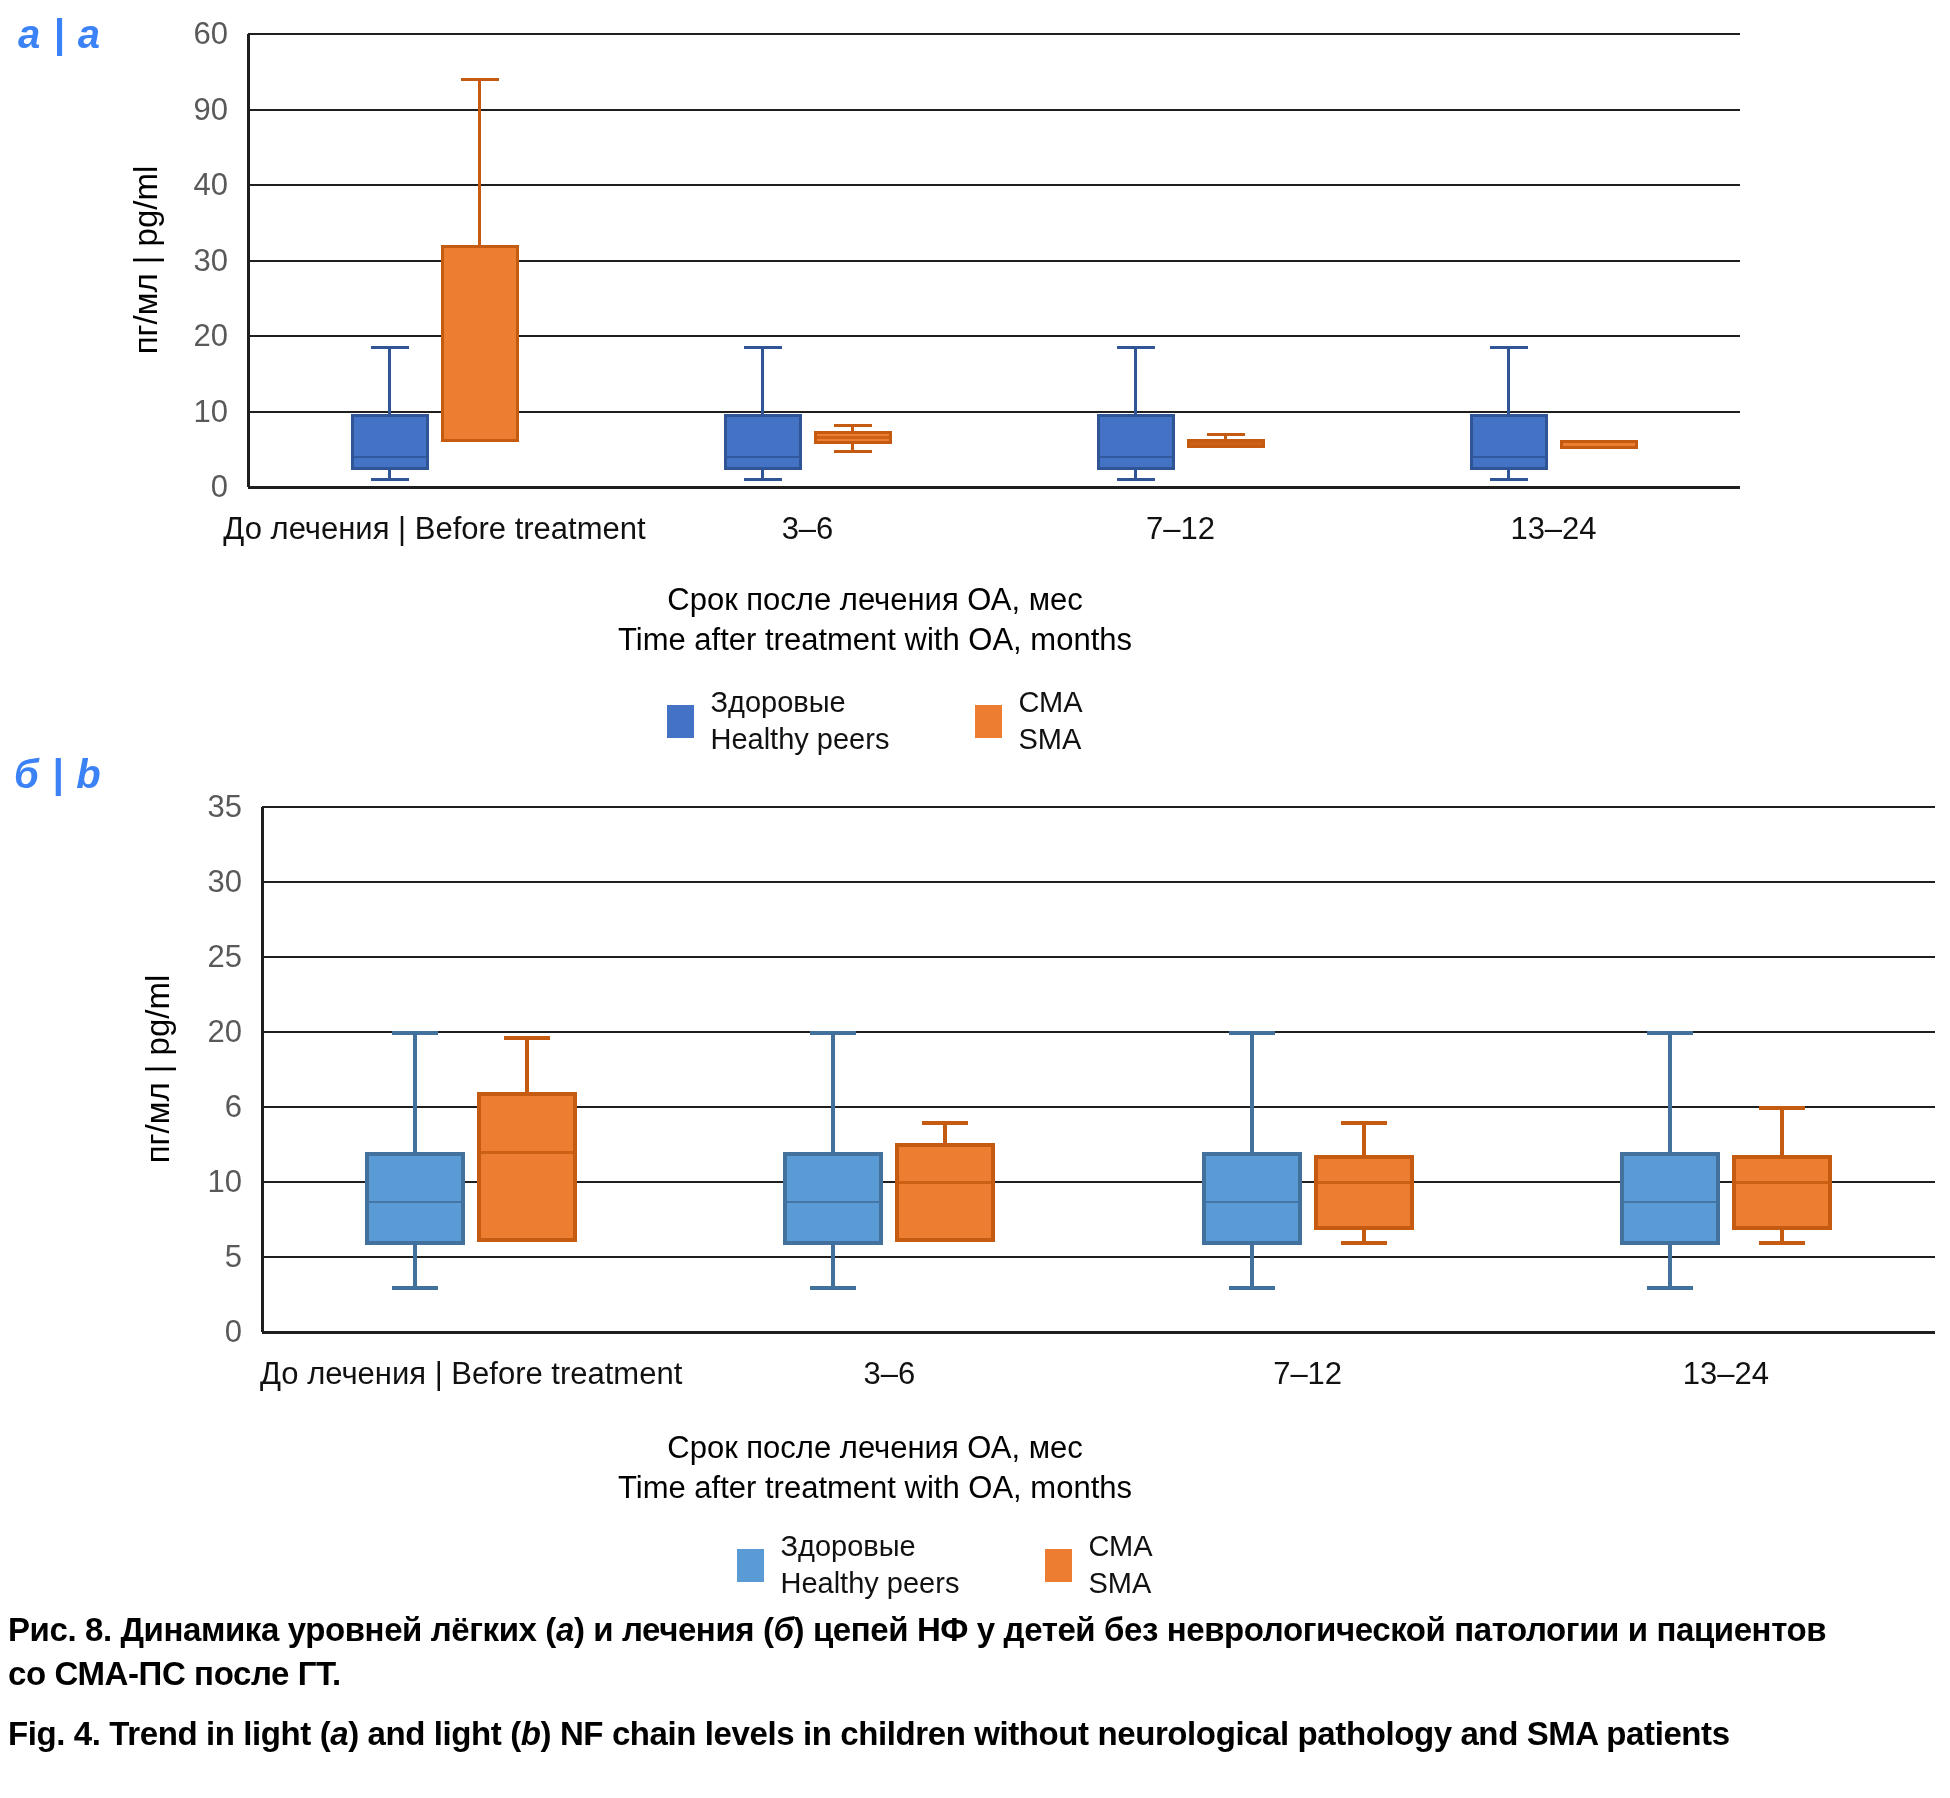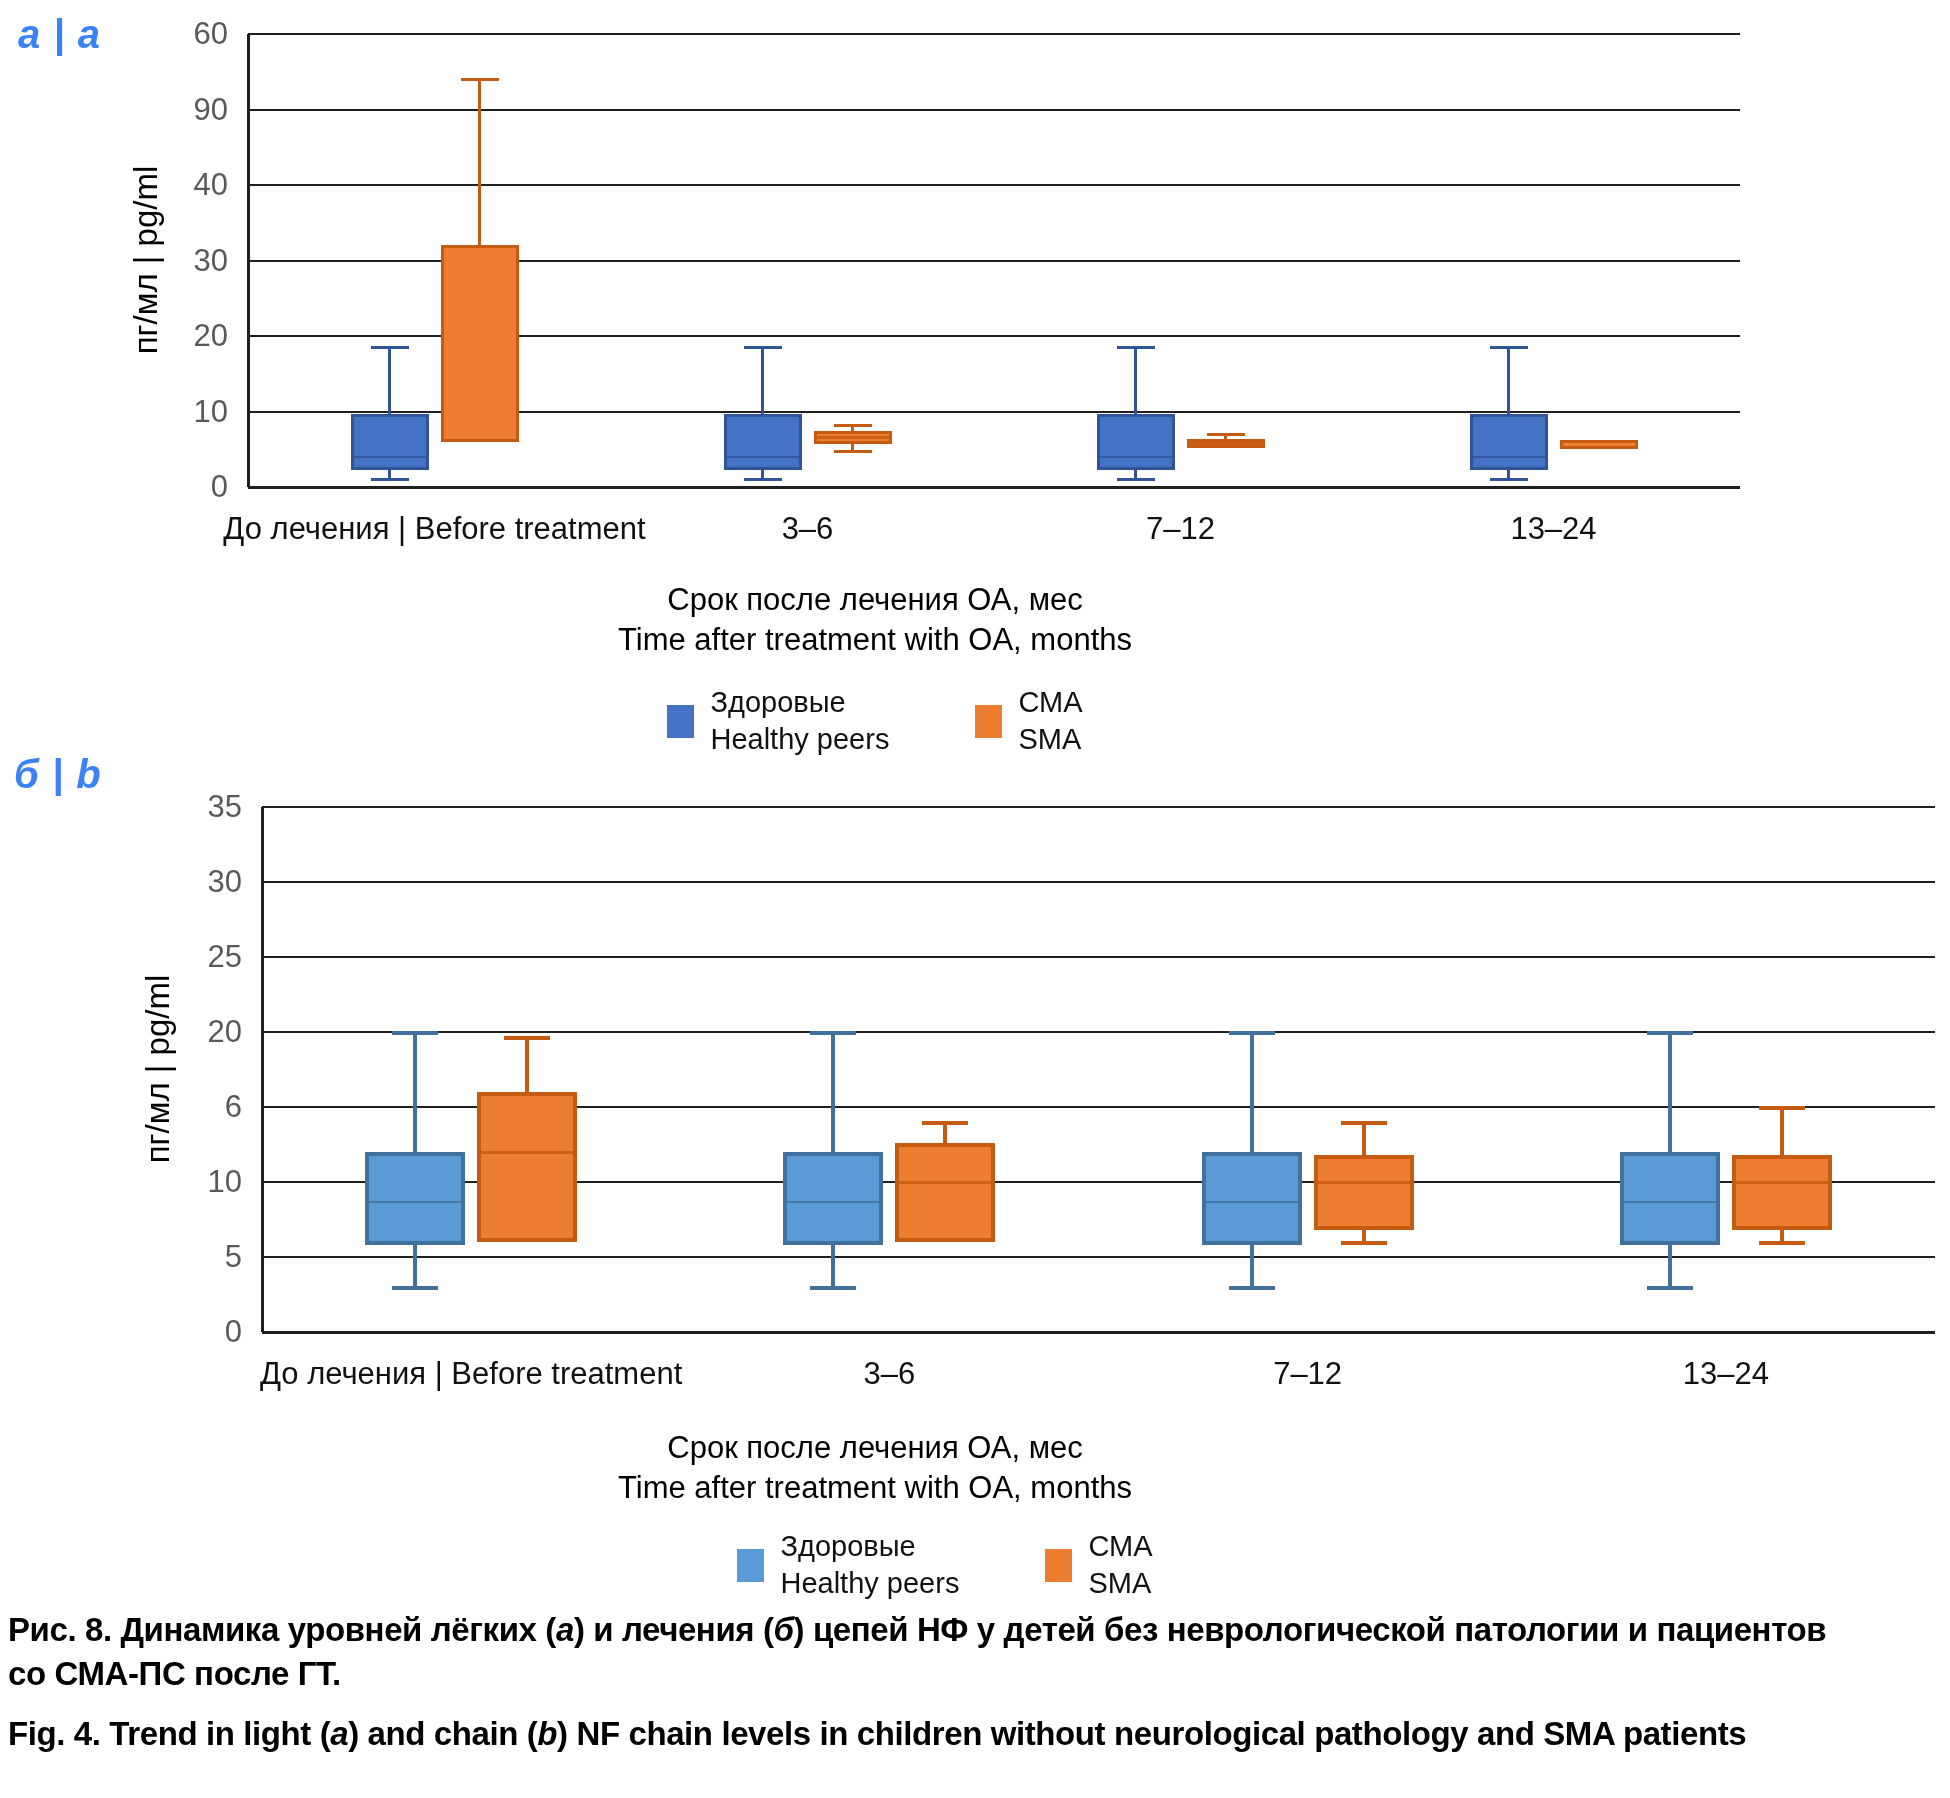--- a/index.html
+++ b/index.html
@@ -226,13 +226,13 @@
     <div class="legend-swatch" style="background: rgb(237, 125, 49);"></div>
     <div class="legend-text">
       <div>СМА</div>
       <div>SMA</div>
     </div>
   </div>
 </div>
 
 <p class="caption" style="top:1608px;margin:0;"><span>Рис. 8. Динамика уровней лёгких (</span><i>а</i><span>) и лечения (</span><i>б</i><span>) цепей НФ у детей без неврологической патологии и пациентов</span><br><span>со СМА-ПС после ГТ.</span></p>
 
-<p class="caption" style="top:1712px;margin:0;"><span>Fig. 4. Trend in light (</span><i>a</i><span>) and chain (</span><i>b</i><span>) NF chain levels in children without neurological pathology and SMA patients</span><br></p>
+<p class="caption" style="top:1712px;margin:0;"><span>Fig. 4. Trend in light (</span><i>a</i><span>) and light (</span><i>b</i><span>) NF chain levels in children without neurological pathology and SMA patients</span><br></p>
 
 </body></html>

